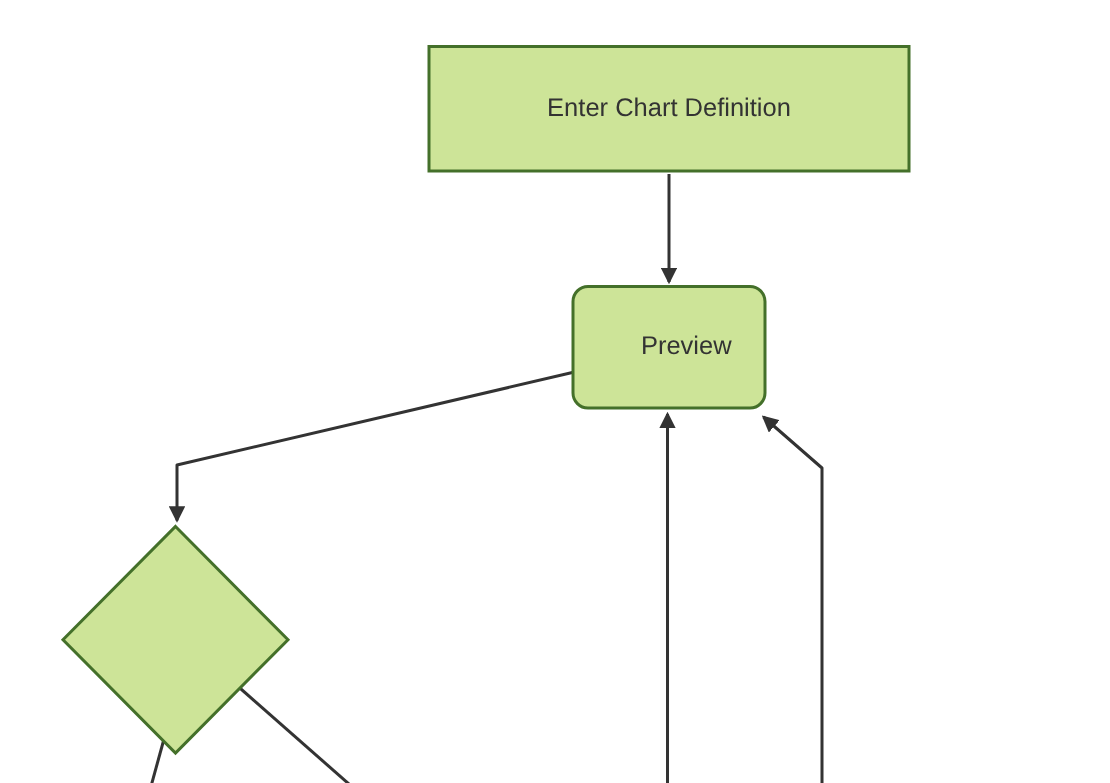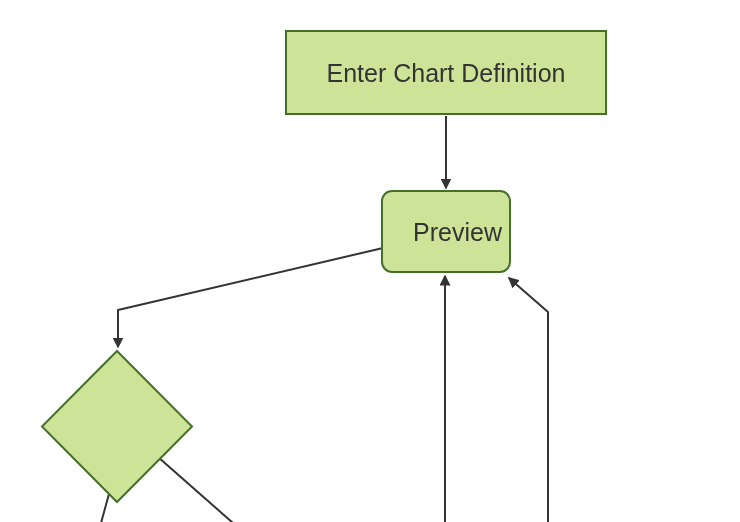--- a/index.html
+++ b/index.html
@@ -37,21 +37,21 @@
     fill: var(--edge-color, #333333);
     stroke: none;
   }
   .node-label {
     position: absolute;
     display: flex;
     align-items: center;
     justify-content: center;
     text-align: center;
     color: var(--text-color, #333333);
-    font-size: 25px;
+    font-size: 17px;
     line-height: 1.2;
     pointer-events: none;
     white-space: nowrap;
   }
 </style>
 </head>
 <body>
 
 <div id="canvas">
 

